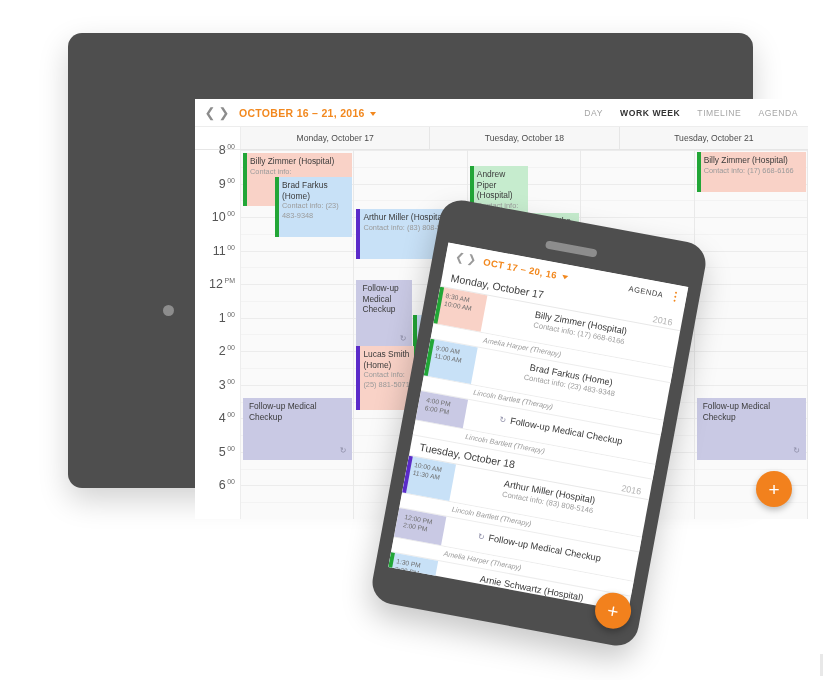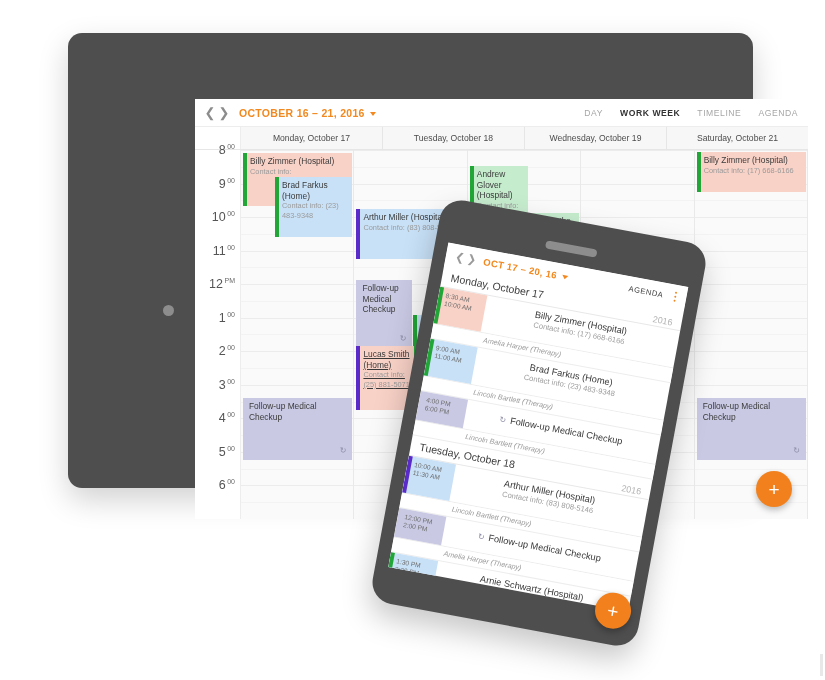--- a/index.html
+++ b/index.html
@@ -190,22 +190,21 @@
           <span class="tab active">WORK WEEK</span>
           <span class="tab">TIMELINE</span>
           <span class="tab">AGENDA</span>
         </div>
       </div>
 
       <div class="day-head-row">
         <div class="gutter-head"></div>
         <div class="day-head">Monday, October 17</div>
         <div class="day-head">Tuesday, October 18</div>
-        <div class="day-head">Wednesday, October 19</div>
-        <div class="day-head">Saturday, October 21</div>
+        <div class="day-head">Tuesday, October 21</div>
       </div>
 
       <div class="grid-body">
 
         <div class="gutter" id="gutter">
             <div class="gut-slot">
               <div class="gut-label">8<sup>00</sup></div>
             </div>
             <div class="gut-slot">
               <div class="gut-label">9<sup>00</sup></div>
@@ -308,21 +307,21 @@
           </div>
           <div class="ev" style="top:130px;height:68px;background:#c9c9e4;width:56px;right:auto;padding-left:6px;">
             <div class="t">Follow-up Medical Checkup</div>
             <span class="recur">↻</span>
           </div>
           <div class="ev" style="top:165px;left:59px;height:48px;background:#c8e1f7;">
             <span class="bar" style="background:#22a637"></span>
             <div class="t">Arnie Schwartz (Hospital)</div>
             <div class="s">Contact info:</div>
           </div>
-          <div class="ev" style="top:196px;width:58px;right:auto;height:64px;background:#f9d2c7;text-decoration:underline;">
+          <div class="ev" style="top:196px;width:58px;right:auto;height:64px;background:#f9d2c7;">
             <span class="bar" style="background:#5b2bc9"></span>
             <div class="t">Lucas Smith (Home)</div>
             <div class="s">Contact info: (25) 881-5071</div>
           </div>
         </div>
 
         <div class="col">
             <div class="hline half" style="top: 352.17px;"></div>
             <div class="hline" style="top: 335.4px;"></div>
             <div class="hline half" style="top: 318.63px;"></div>
@@ -340,21 +339,21 @@
             <div class="hline half" style="top: 117.39px;"></div>
             <div class="hline" style="top: 100.62px;"></div>
             <div class="hline half" style="top: 83.85px;"></div>
             <div class="hline" style="top: 67.08px;"></div>
             <div class="hline half" style="top: 50.31px;"></div>
             <div class="hline" style="top: 33.54px;"></div>
             <div class="hline half" style="top: 16.77px;"></div>
             <div class="hline" style="top: 0px;"></div>
           <div class="ev" style="top:16px;width:58px;right:auto;height:62px;background:#c6ecce;">
             <span class="bar" style="background:#22a637"></span>
-            <div class="t">Andrew Glover (Hospital)</div>
+            <div class="t">Andrew Piper (Hospital)</div>
             <div class="s">Contact info: (65) 965-4016</div>
           </div>
           <div class="ev" style="top:63px;left:58px;height:52px;background:#c6ecce;">
             <span class="bar" style="background:#22a637"></span>
             <div class="t">Samantha Piper</div>
           </div>
           <div class="ev" style="top:248px;height:62px;background:#c9c9e4;padding-left:6px;">
             <div class="t">Follow-up Medical Checkup</div>
           </div>
         </div>

